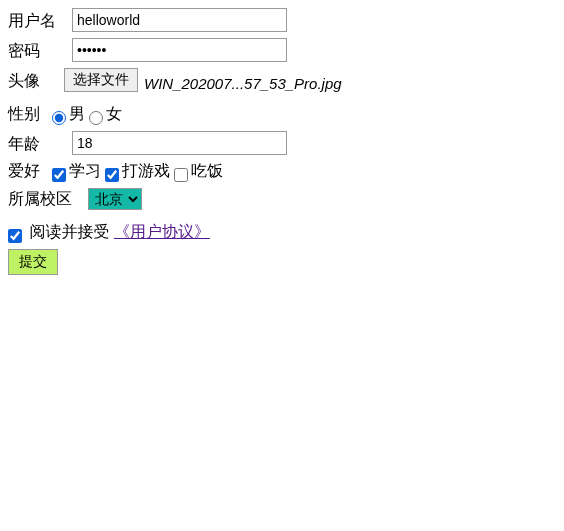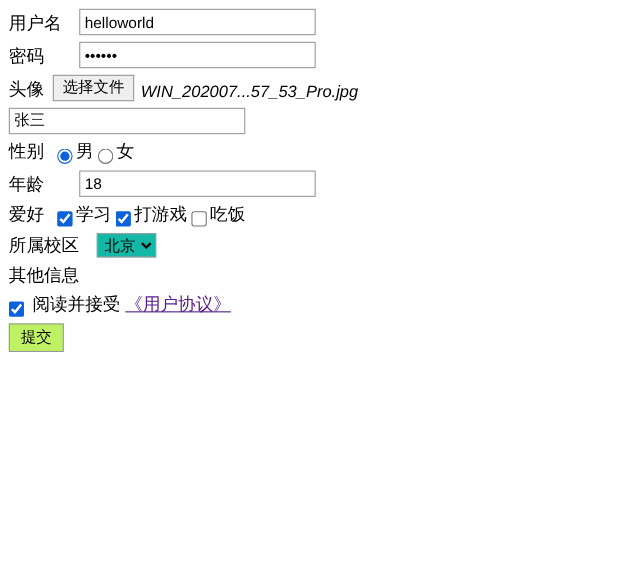--- a/index.html
+++ b/index.html
@@ -36,20 +36,21 @@
     .file-btn {
       display: inline-flex;
       align-items: center;
       padding: 2px 8px;
       background: #efefef;
       border: 1px solid #999;
       font-size: 14px;
       font-family: inherit;
       cursor: pointer;
       margin-right: 6px;
+      margin-left: 16px;
     }
     .filename {
       font-size: 15px;
       font-style: italic;
     }
     input[type="radio"], input[type="checkbox"] {
       margin: 0 3px 0 4px;
       accent-color: #0b62da;
       width: 14px;
       height: 14px;
@@ -101,21 +102,20 @@
   <input type="password" value="••••••" style="">
 </div>
 
 <div class="row">
   <span class="label" style="width:40px">头像</span>
   <span class="file-btn">选择文件</span>
   <span class="filename">WIN_202007...57_53_Pro.jpg</span>
 </div>
 
 <div class="row">
-  <input type="text" value="张三" style="">
 </div>
 
 <div class="row">
   <span class="label" style="width:40px">性别</span>
   <input type="radio" name="g" checked="" style="">
   <span>男</span>
   <input type="radio" name="g" class="cbspace" style="">
   <span>女</span>
 </div>
 
@@ -135,21 +135,20 @@
 </div>
 
 <div class="row">
   <span class="label" style="width:80px">所属校区</span>
   <select>
     <option>北京</option>
   </select>
 </div>
 
 <div class="row row-align-center">
-  <span class="label" style="width:80px">其他信息</span>
 </div>
 
 <div class="row">
   <input type="checkbox" checked="" style="margin-left: 0px;">
   <span>&nbsp;</span>
   <span>阅读并接受</span>
   <span>&nbsp;</span>
   <a href="#" class="agreement-link">《用户协议》</a>
 </div>
 

